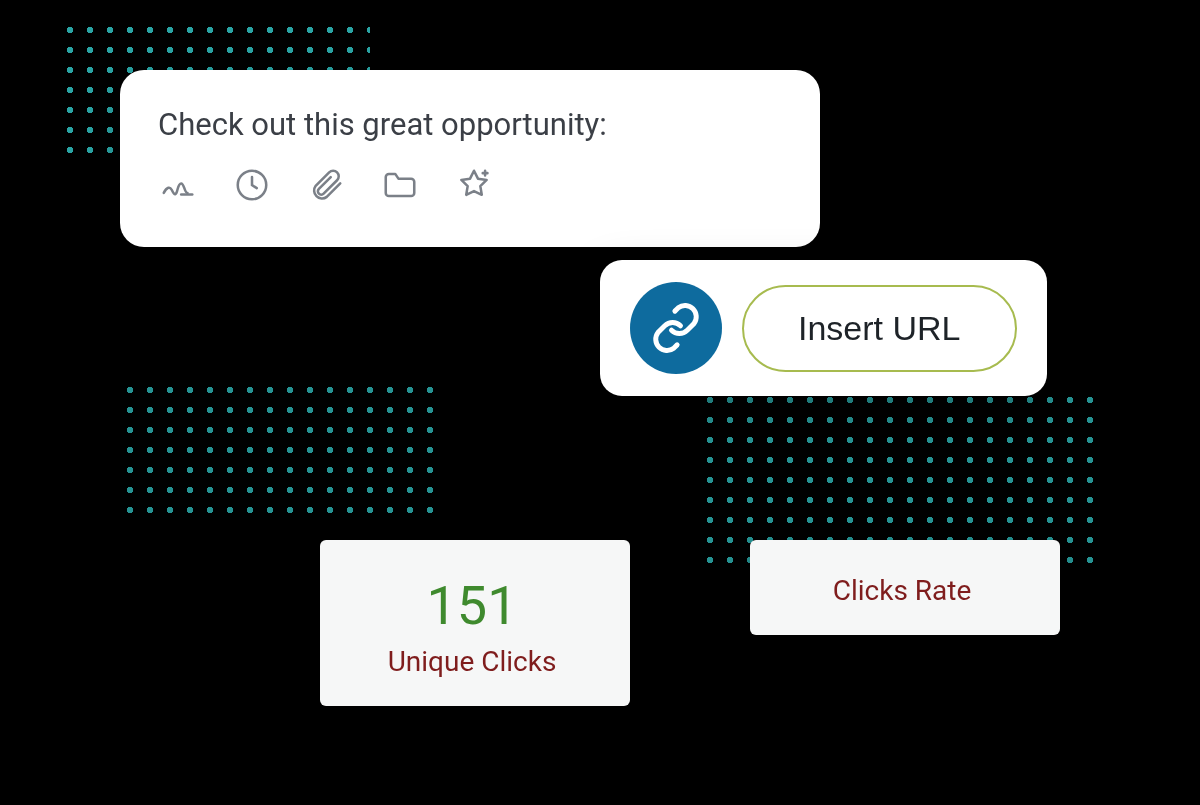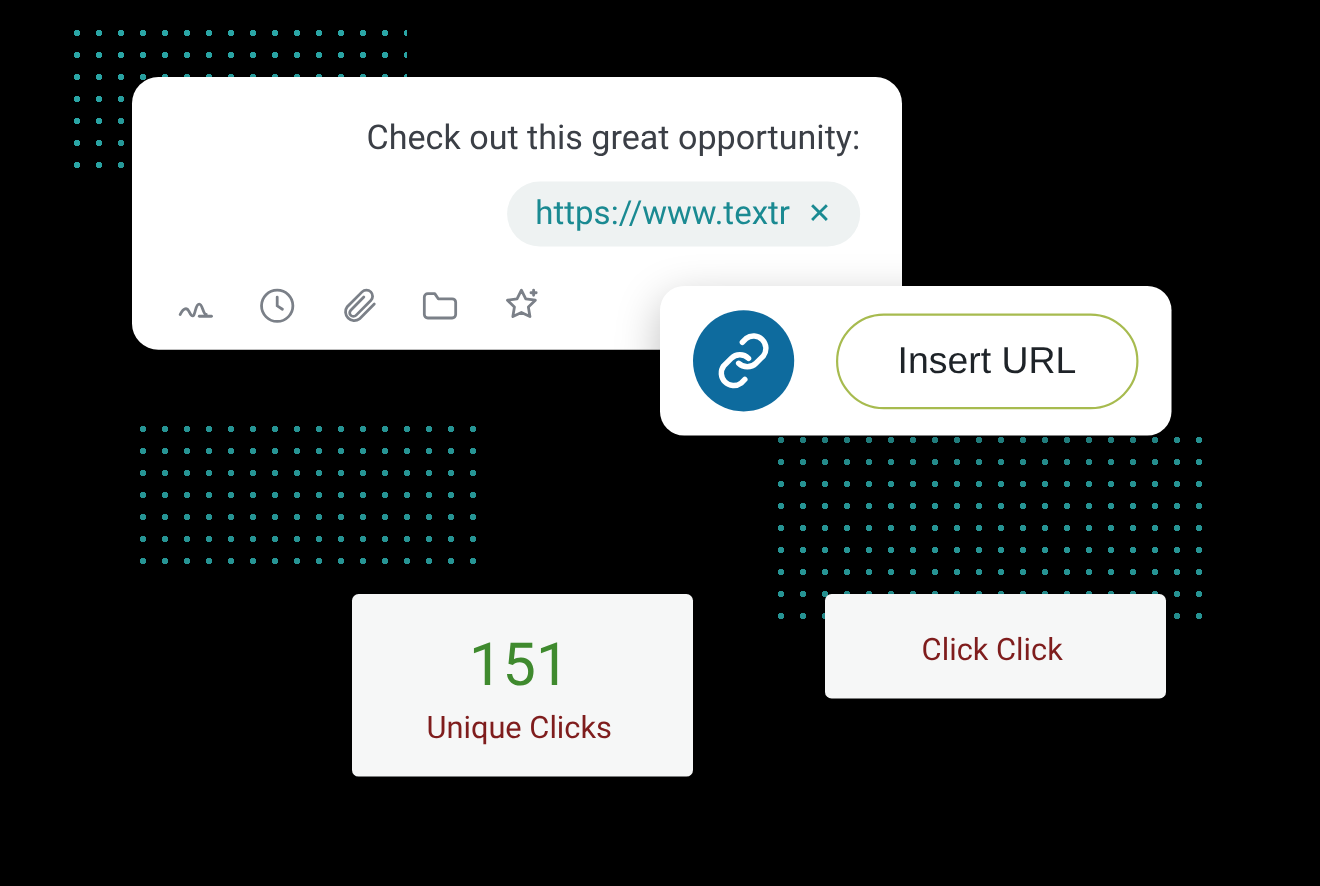--- a/index.html
+++ b/index.html
@@ -25,22 +25,21 @@
 
     
     .composer-card {
       position: absolute;
       top: 70px;
       left: 120px;
       width: 700px;
       background: #fff;
       border-radius: 24px;
       box-shadow: 0 12px 40px rgba(0,0,0,0.25);
-      padding: 36px 38px 20px 38px;
-      text-align: right;
+      padding: 36px 38px 42px 38px;
     }
     .message-text {
       font-size: 31px;
       color: #3b3f46;
       margin-bottom: 22px;
       font-weight: 400;
     }
     .url-chip {
       display: inline-flex;
       align-items: center;
@@ -81,21 +80,21 @@
     .insert-url-card {
       position: absolute;
       top: 260px;
       left: 600px;
       background: #fff;
       border-radius: 22px;
       box-shadow: 0 12px 40px rgba(0,0,0,0.25);
       padding: 22px 30px;
       display: flex;
       align-items: center;
-      gap: 38px;
+      gap: 20px;
     }
     .link-circle {
       width: 92px;
       height: 92px;
       border-radius: 50%;
       background: #0e6b9e;
       display: flex;
       align-items: center;
       justify-content: center;
       color: #fff;
@@ -138,24 +137,20 @@
 </head>
 <body>
 
 <div class="dots dots-1"></div>
 <div class="dots dots-2"></div>
 <div class="dots dots-3"></div>
 
 <div class="composer-card">
   <div class="message-text">Check out this great opportunity:</div>
 
-  <div class="url-chip">
-    <span class="url-text">https://www.textr</span>
-    <span class="url-close">✕</span>
-  </div>
 
   <div class="toolbar">
     <span class="tool-icon">
       <svg viewBox="0 0 24 24" fill="none" stroke="currentColor" stroke-width="1.6" stroke-linecap="round" stroke-linejoin="round">
         <path d="M3 17c2-4 4-4 5-2s2 4 3 2c1-2 1-6 3-6s2 6 4 6"></path>
         <path d="M14 18h7"></path>
       </svg>
     </span>
     <span class="tool-icon">
       <svg viewBox="0 0 24 24" fill="none" stroke="currentColor" stroke-width="1.6" stroke-linecap="round">
@@ -190,14 +185,14 @@
     </svg>
   </div>
   <button class="insert-url-btn">Insert URL</button>
 </div>
 
 <div class="stat-card stat-card-1">
   <div class="stat-value">151</div>
   <div class="stat-label">Unique Clicks</div>
 </div>
 <div class="stat-card stat-card-2">
-  <div class="stat-label">Click Click</div>
+  <div class="stat-label">Clicks Rate</div>
 </div>
 
 </body></html>

